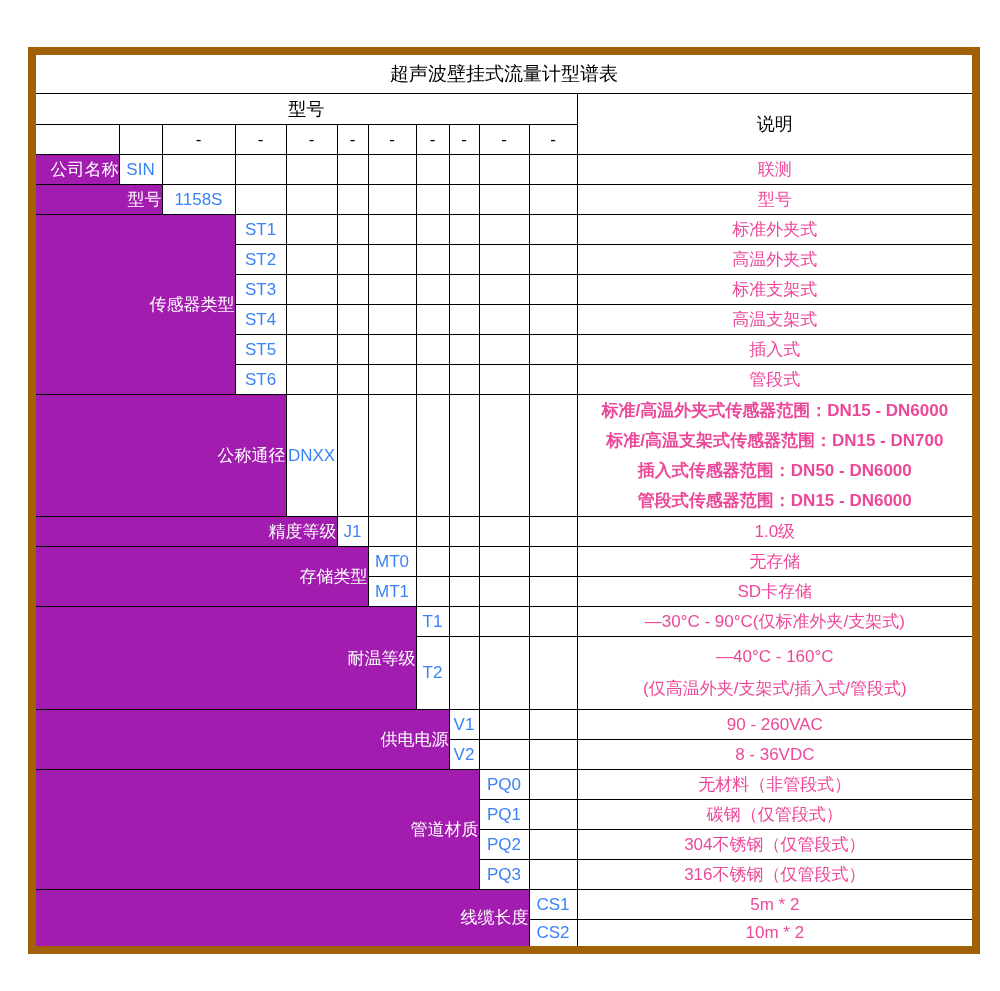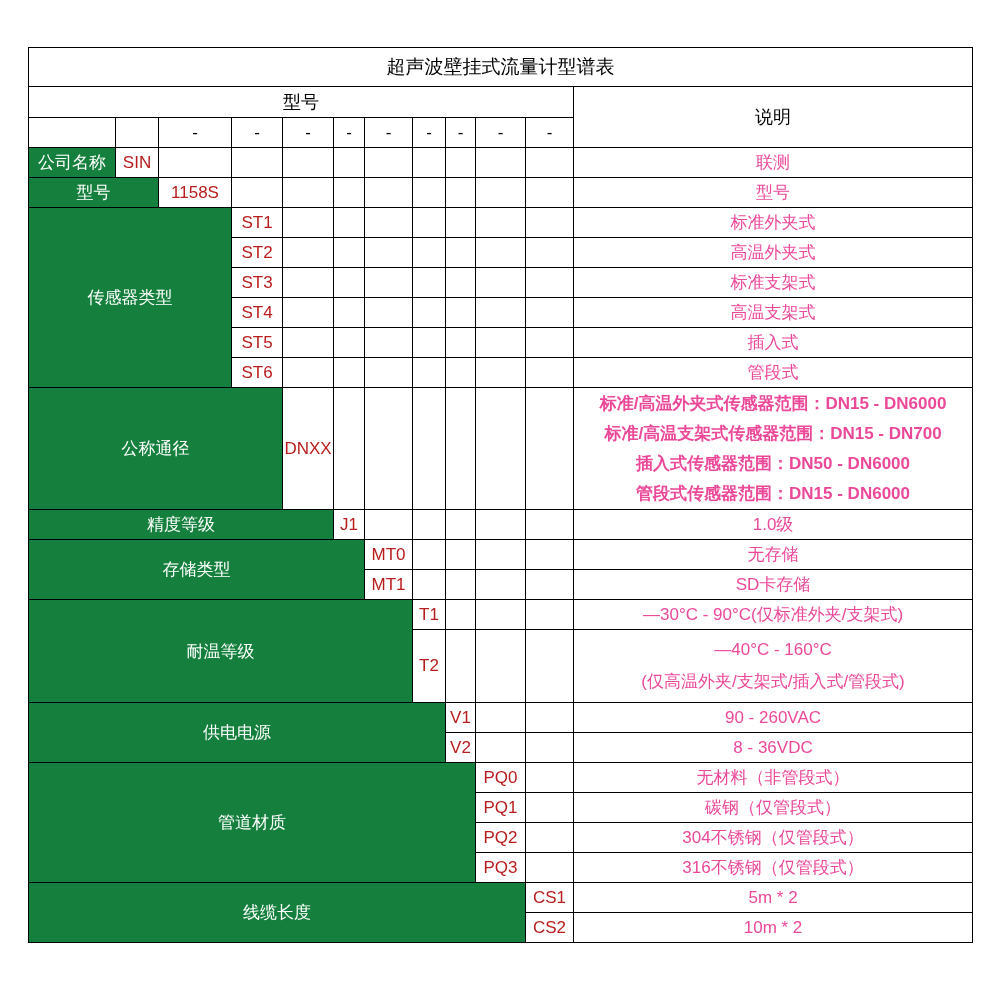--- a/index.html
+++ b/index.html
@@ -4,34 +4,34 @@
 <style>
   html,body{margin:0;padding:0;background:#ffffff;}
   body{
     width:1000px;height:991px;position:relative;
     font-family:"Liberation Sans","DejaVu Sans",sans-serif;
     color:#000;
   }
   table.spec{
     position:absolute;left:28px;top:47px;width:944px;
     border-collapse:collapse;table-layout:fixed;
-    border:1px solid #a16207;
+    border:8px solid #a16207;
     font-size:17px;
   }
   td{
     border:1px solid #000;
     text-align:center;vertical-align:middle;
     padding:0;overflow:hidden;white-space:nowrap;
   }
   .title-cell{font-size:19px;height:38px;}
   .hdr{font-size:18px;}
   .blue{
-    background:#15803d;color:#ffffff;
-  }
-  .code{color:#b91c1c;}
+    background:#a21caf;color:#ffffff;text-align:right;
+  }
+  .code{color:#3b82f6;}
   .desc{color:#ec4899;}
   .multiline{line-height:30px;font-weight:bold;}
   tr.h30{height:30px;}
   tr.h31{height:31px;}
   tr.h122{height:122px;}
   tr.h73{height:73px;margin-left:36px;}
   .t2desc div{line-height:32px;}
 </style>
 </head>
 <body>

